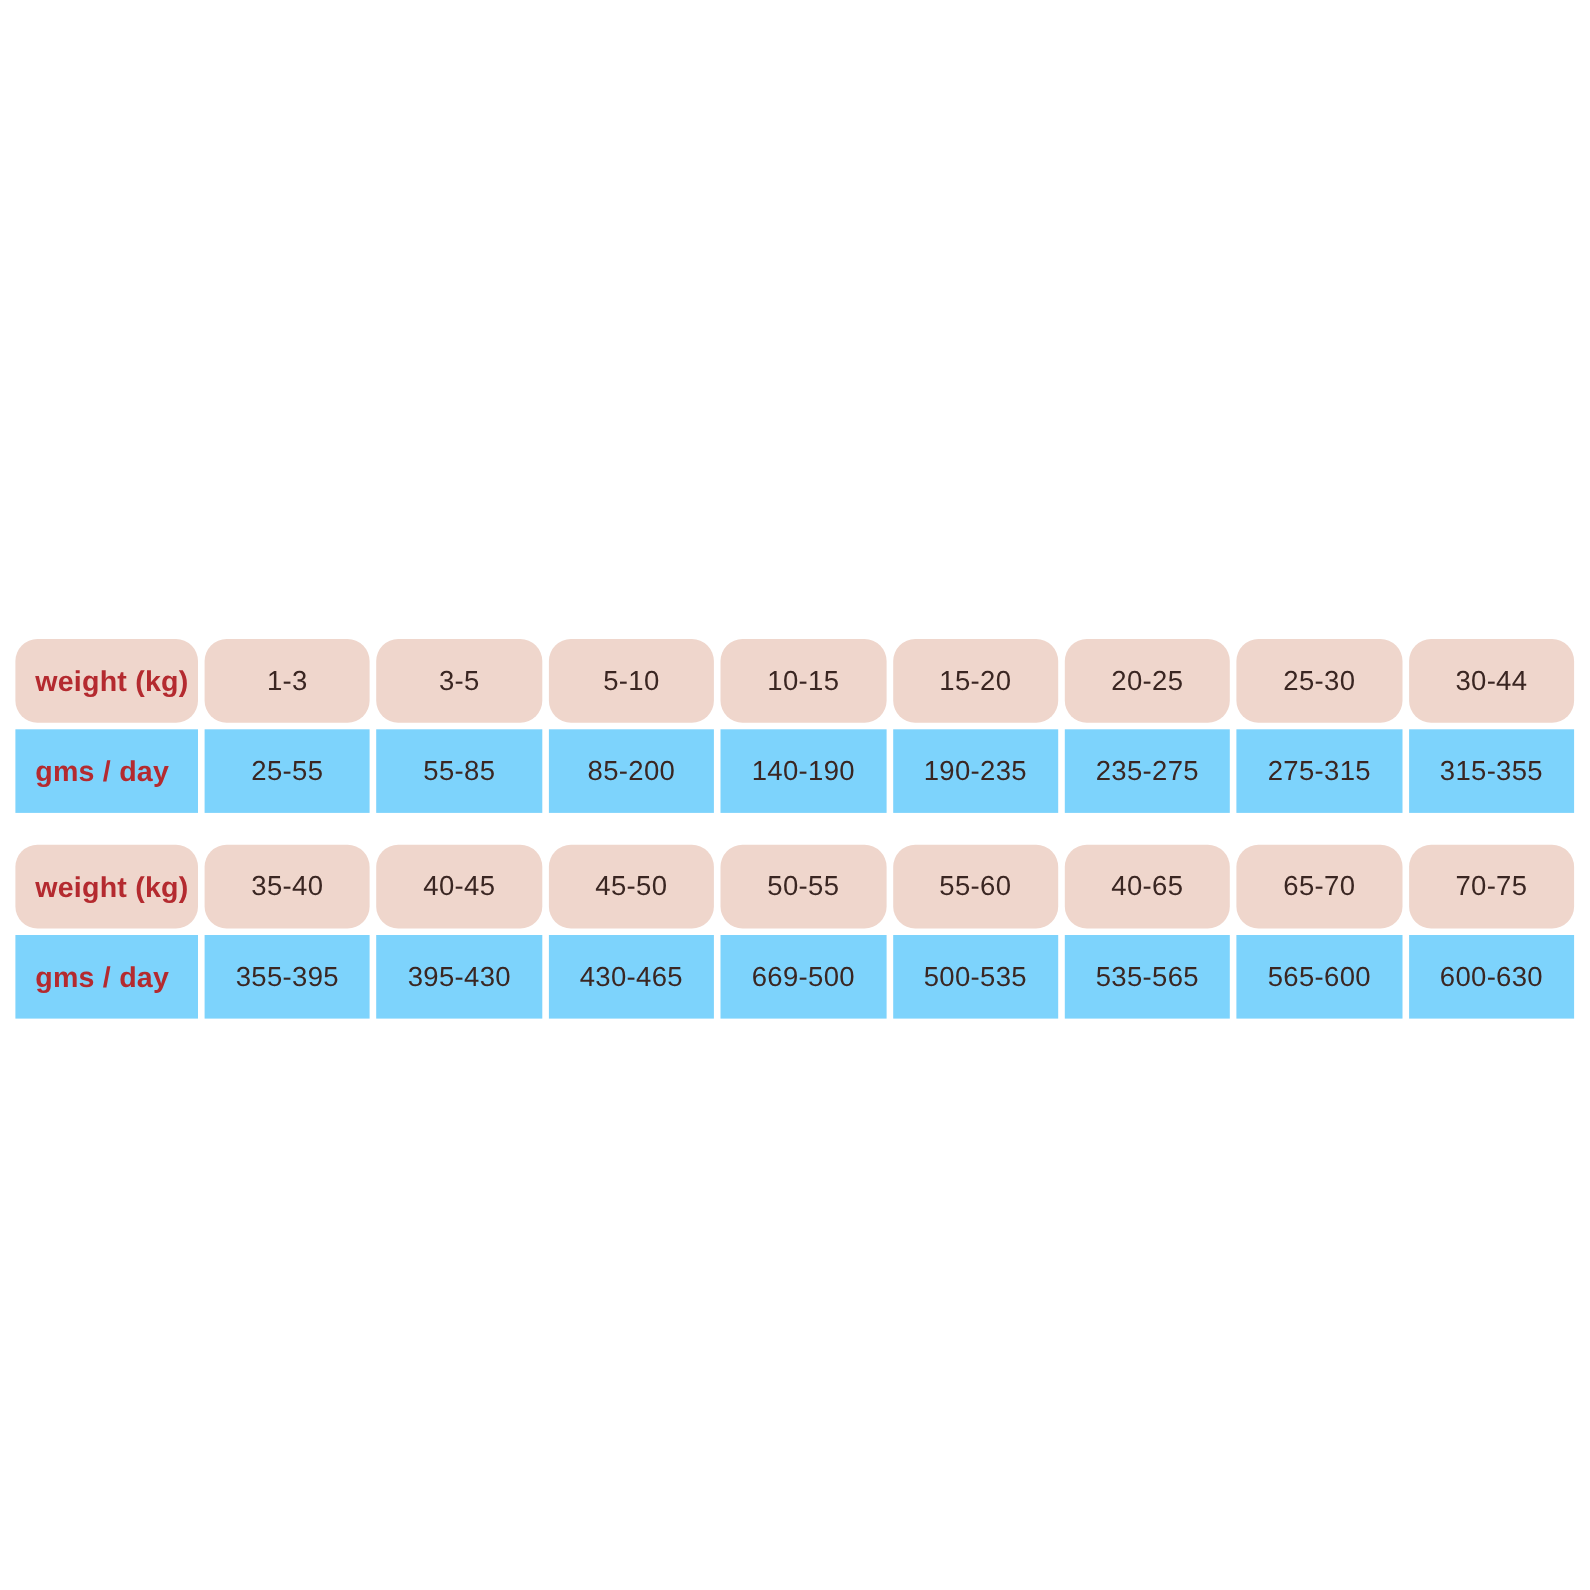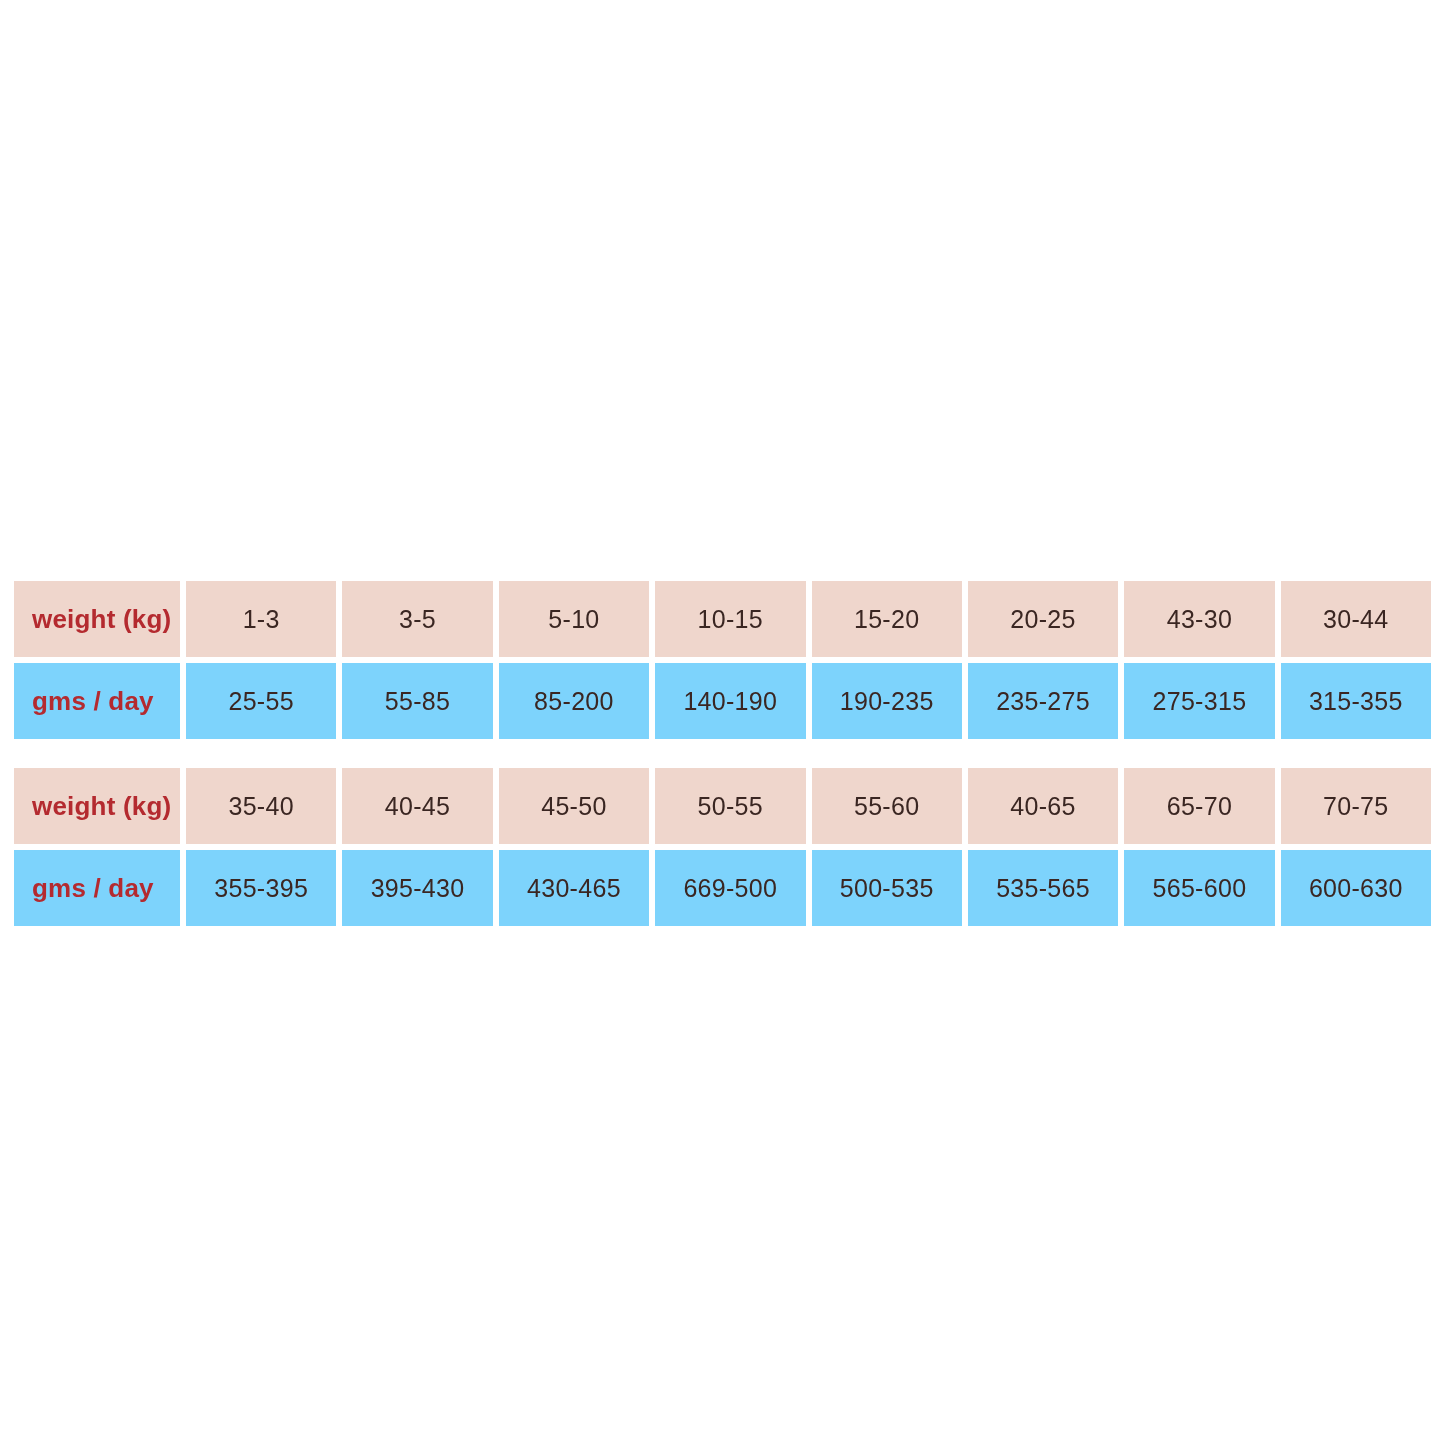--- a/index.html
+++ b/index.html
@@ -48,20 +48,21 @@
     height: 76px;
     display: flex;
     align-items: center;
     justify-content: center;
     box-sizing: border-box;
     line-height: 1;
   }
 
   .row-weight .cell {
     background: #efd6cc;
+    border-radius: 20px;
   }
 
   .row-gms .cell {
     background: #7dd3fc;
   }
 
   .cell.label {
     justify-content: flex-start;
     padding-left: 18px;
     color: #b42a2f;
@@ -86,21 +87,21 @@
     <div class="feed-table first-table">
 
       <div class="row-weight" style="display:contents">
         <div class="cell label">weight (kg)</div>
         <div class="cell value">1-3</div>
         <div class="cell value">3-5</div>
         <div class="cell value">5-10</div>
         <div class="cell value">10-15</div>
         <div class="cell value">15-20</div>
         <div class="cell value">20-25</div>
-        <div class="cell value">43-30</div>
+        <div class="cell value">25-30</div>
         <div class="cell value">30-44</div>
       </div>
 
       <div class="row-gms" style="display:contents">
         <div class="cell label">gms / day</div>
         <div class="cell value">25-55</div>
         <div class="cell value">55-85</div>
         <div class="cell value">85-200</div>
         <div class="cell value">140-190</div>
         <div class="cell value">190-235</div>

